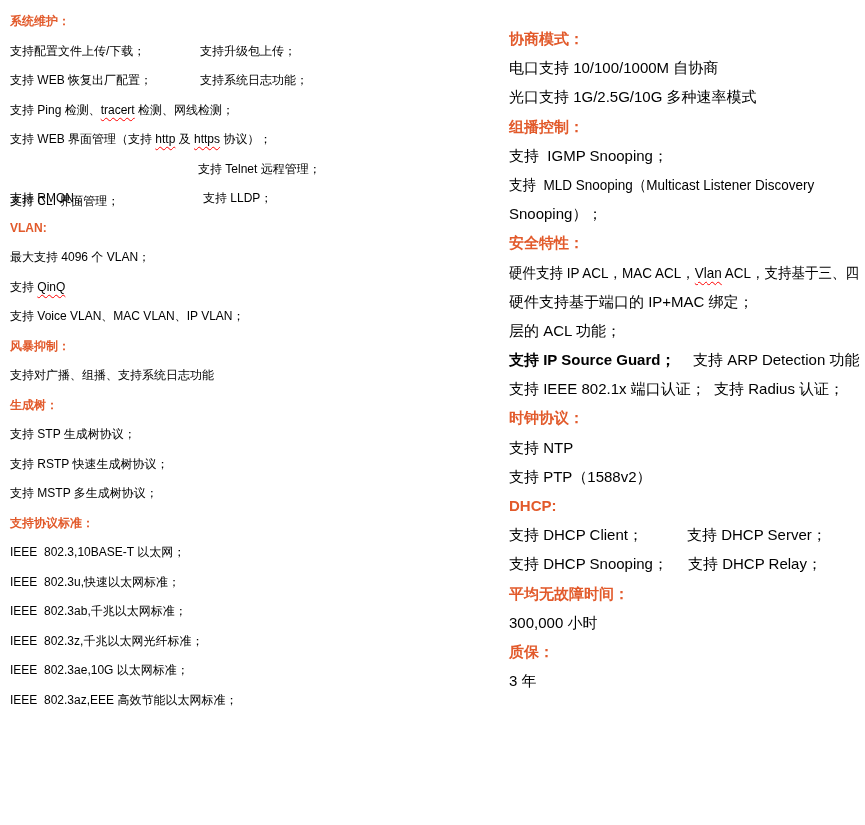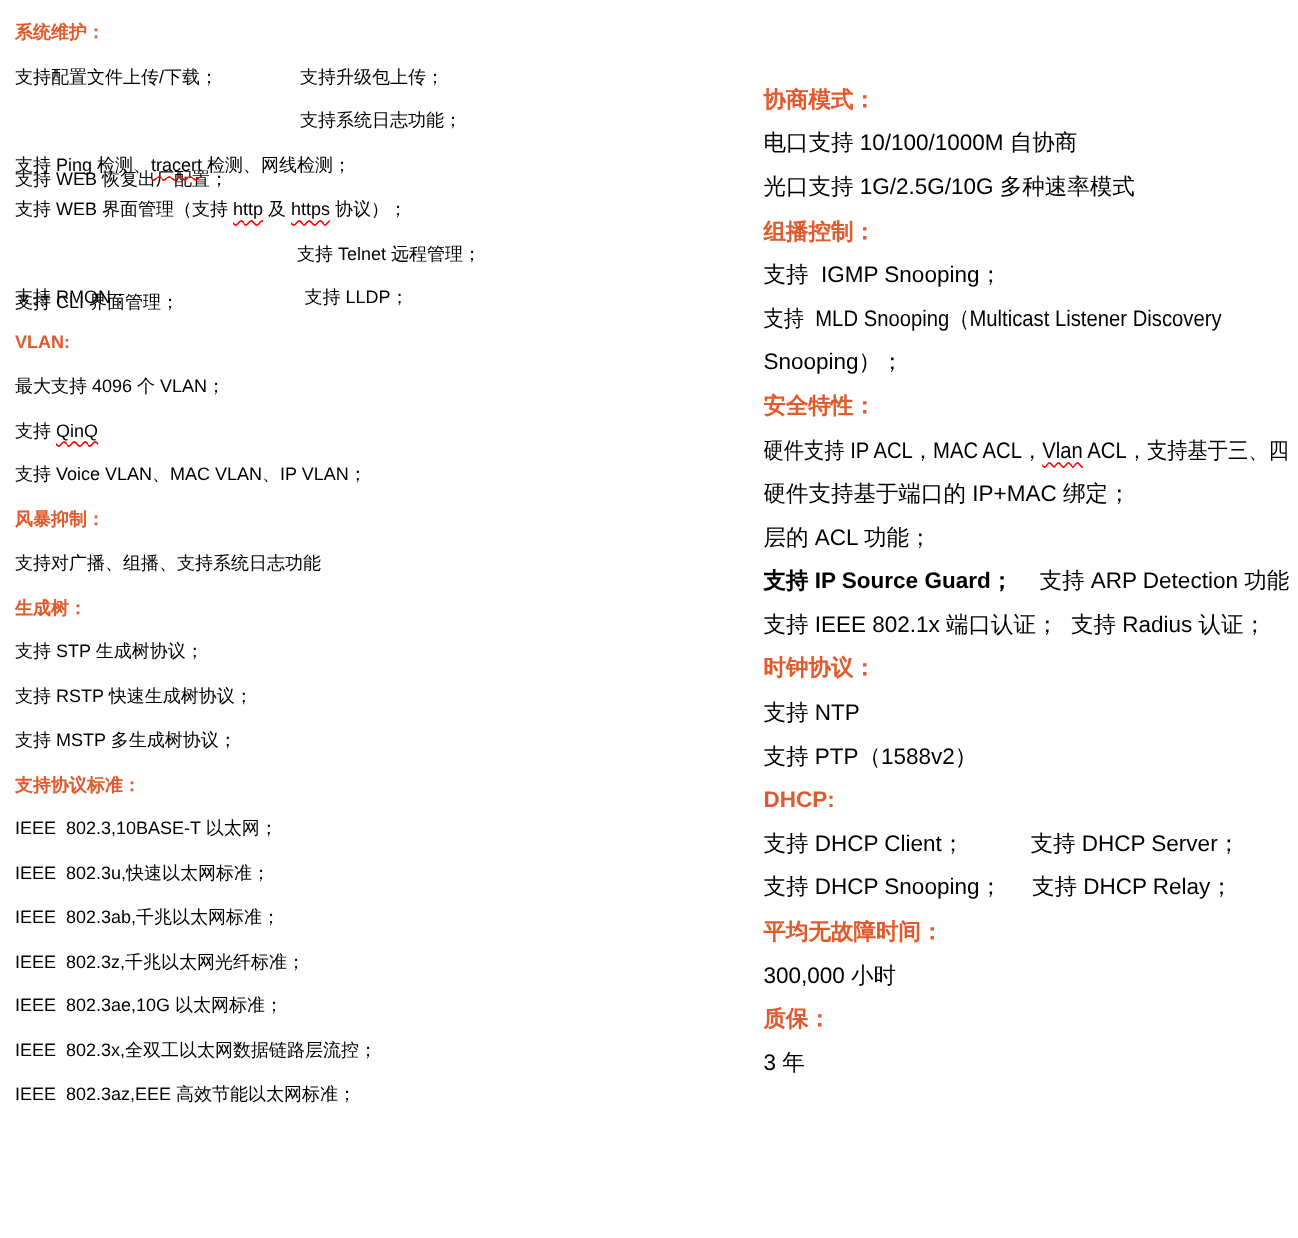--- a/index.html
+++ b/index.html
@@ -25,21 +25,20 @@
   }
   .col-left {
     left: 10px;
     top: 7px;
     width: 498px;
   }
   .col-right {
     left: 509px;
     top: 24px;
     width: 356px;
-    margin-top: 28px;
   }
   .line {
     white-space: pre;
     font-size: 12px;
     height: 29.5px;
     line-height: 29.5px;
   }
   .col-right .line {
     font-size: 15px;
     height: 29.2px;
@@ -66,42 +65,41 @@
     text-underline-offset: 3px;
   }
 </style>
 </head>
 <body style="--heading-color: #e25a2b; background: rgb(255, 255, 255); color: rgb(0, 0, 0);">
 
 <div class="doc">
   <div class="col col-left">
       <div class="line heading"><span>系统维护：</span></div>
       <div class="line pair"><span class="tabcell" style="width: 190px;"><span>支持配置文件上传/下载；</span></span><span><span>支持升级包上传；</span></span></div>
-      <div class="line pair"><span class="tabcell" style="width: 190px; margin-top: 39px;"><span>支持 WEB 恢复出厂配置；</span></span><span><span>支持系统日志功能；</span></span></div>
+      <div class="line pair"><span class="tabcell" style="width: 190px;"><span>支持 WEB 恢复出厂配置；</span></span><span><span>支持系统日志功能；</span></span></div>
       <div class="line text"><span>支持 Ping 检测、</span><span class="misspelled">tracert</span><span> 检测、网线检测；</span></div>
       <div class="line text"><span>支持 WEB 界面管理（支持 </span><span class="misspelled">http</span><span> 及 </span><span class="misspelled">https</span><span> 协议）；</span></div>
       <div class="line pair"><span class="tabcell" style="width: 188px; margin-top: 32px;"><span>支持 CLI 界面管理；</span></span><span><span>支持 Telnet 远程管理；</span></span></div>
       <div class="line pair"><span class="tabcell" style="width: 193px;"><span>支持 RMON；</span></span><span><span>支持 LLDP；</span></span></div>
       <div class="line heading"><span>VLAN:</span></div>
       <div class="line text"><span>最大支持 4096 个 VLAN；</span></div>
       <div class="line text"><span>支持 </span><span class="misspelled">QinQ</span></div>
       <div class="line text"><span>支持 Voice VLAN、MAC VLAN、IP VLAN；</span></div>
       <div class="line heading"><span>风暴抑制：</span></div>
       <div class="line text"><span>支持对广播、组播、支持系统日志功能</span></div>
       <div class="line heading"><span>生成树：</span></div>
       <div class="line text"><span>支持 STP 生成树协议；</span></div>
       <div class="line text"><span>支持 RSTP 快速生成树协议；</span></div>
       <div class="line text"><span>支持 MSTP 多生成树协议；</span></div>
       <div class="line heading"><span>支持协议标准：</span></div>
       <div class="line text"><span>IEEE  802.3,10BASE-T 以太网；</span></div>
       <div class="line text"><span>IEEE  802.3u,快速以太网标准；</span></div>
       <div class="line text"><span>IEEE  802.3ab,千兆以太网标准；</span></div>
       <div class="line text"><span>IEEE  802.3z,千兆以太网光纤标准；</span></div>
       <div class="line text"><span>IEEE  802.3ae,10G 以太网标准；</span></div>
-      <div class="line text"><span>IEEE  802.3x,全双工以太网数据链路层流控；</span></div>
       <div class="line text"><span>IEEE  802.3az,EEE 高效节能以太网标准；</span></div>
     </div>
   <div class="col col-right">
       <div class="line heading"><span>协商模式：</span></div>
       <div class="line text"><span>电口支持 10/100/1000M 自协商</span></div>
       <div class="line text"><span>光口支持 1G/2.5G/10G 多种速率模式</span></div>
       <div class="line heading"><span>组播控制：</span></div>
       <div class="line text"><span>支持  IGMP Snooping；</span></div>
       <div class="line text fit"><span>支持  MLD Snooping（Multicast Listener Discovery</span></div>
       <div class="line text"><span>Snooping）；</span></div>

